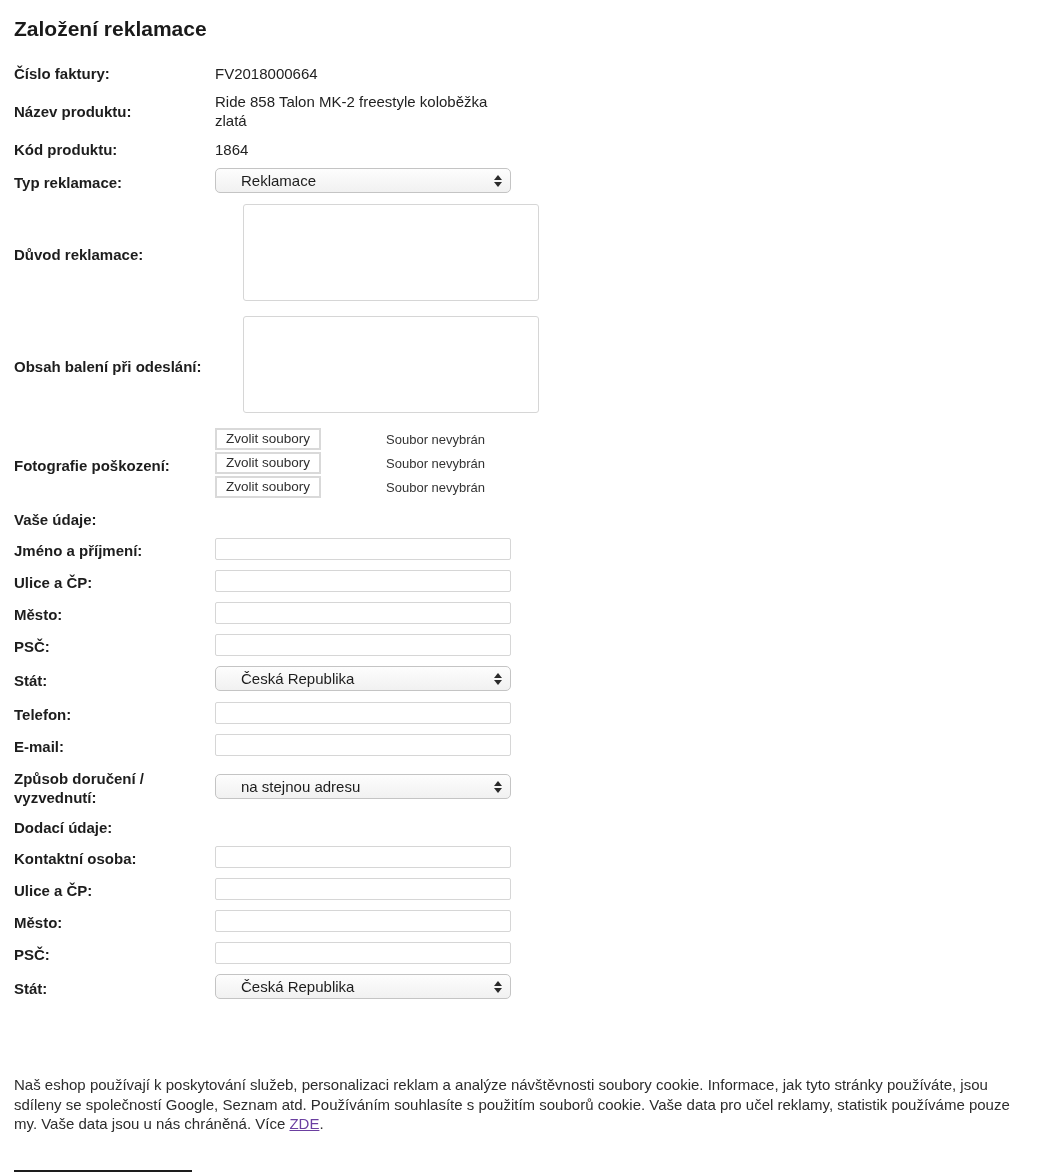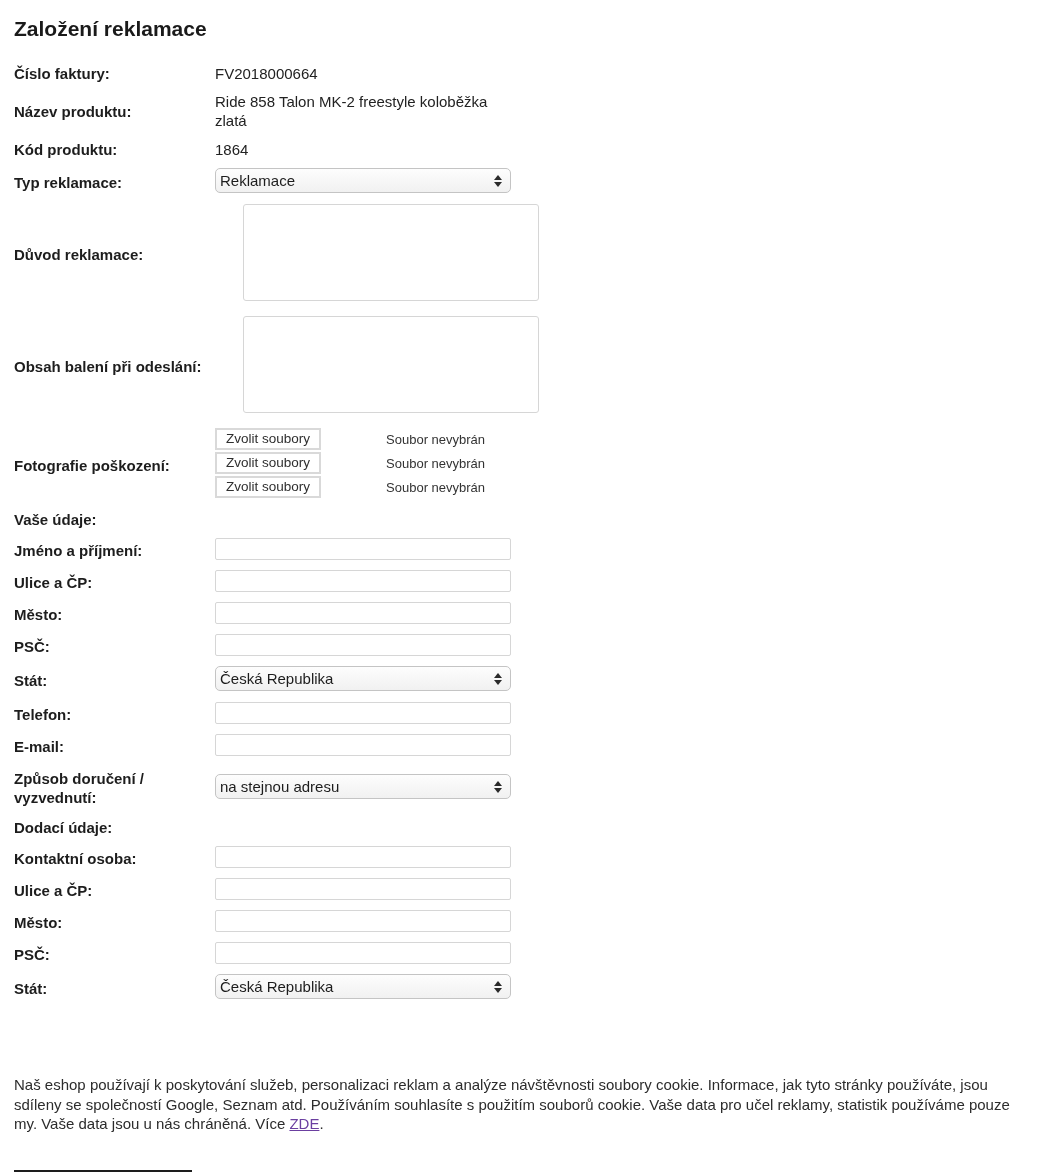--- a/index.html
+++ b/index.html
@@ -74,21 +74,21 @@
 
   .select {
     width: 296px;
     height: 25px;
     border: 1px solid #c4c4c4;
     border-radius: 5px;
     background: linear-gradient(#fdfdfd, #f1f1f1);
     display: flex;
     align-items: center;
     justify-content: space-between;
-    padding: 0 8px 0 4px;
+    padding: 0 8px 0 25px;
     cursor: default;
   }
   .select-text { font-size: 15px; color: #1d1d1d; line-height: 23px; }
   .spinner { display: flex; flex-direction: column; align-items: center; gap: 2px; }
   .spinner .tri-up {
     width: 0; height: 0;
     border-left: 4px solid transparent; border-right: 4px solid transparent;
     border-bottom: 5px solid #2b2b2b;
   }
   .spinner .tri-down {

